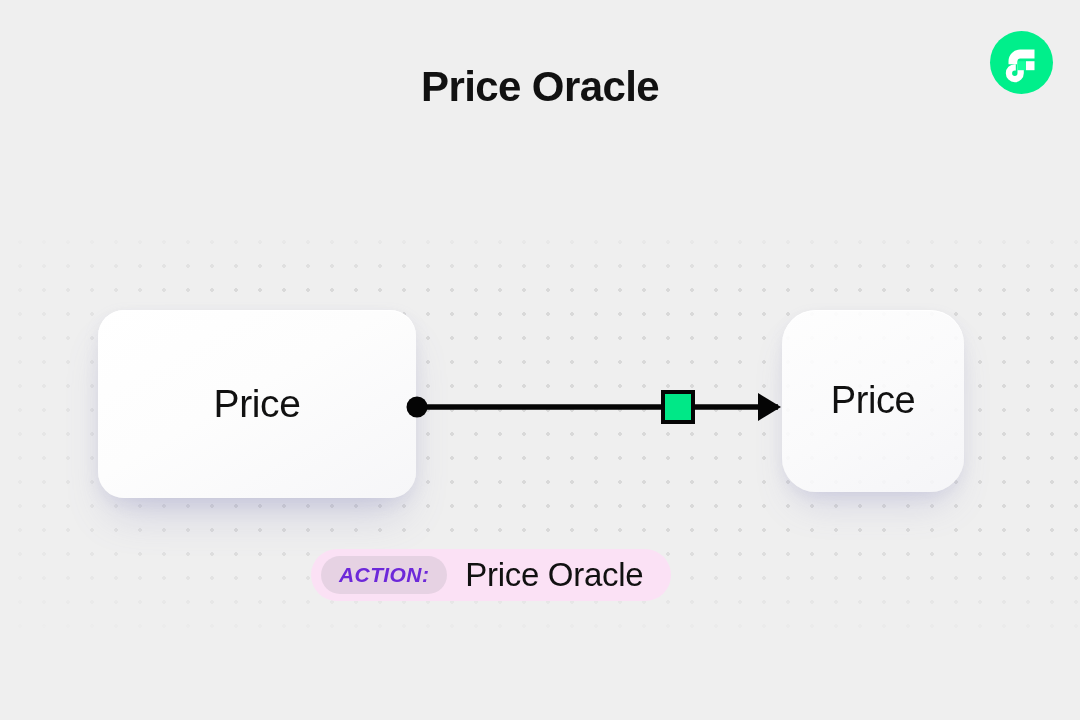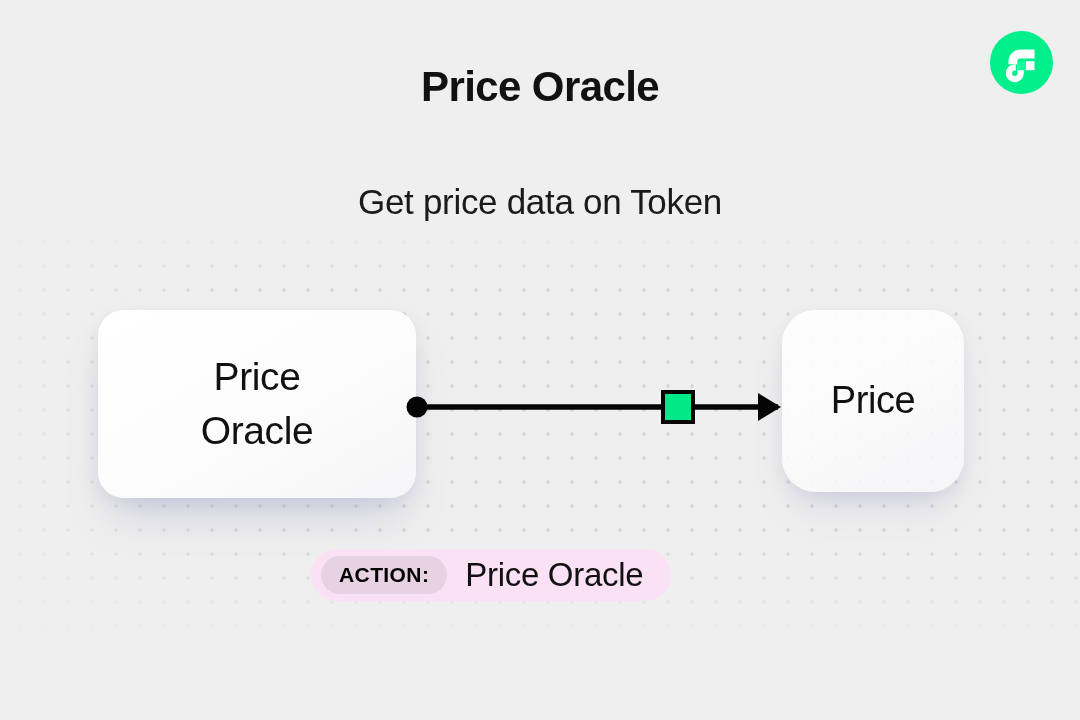--- a/index.html
+++ b/index.html
@@ -131,21 +131,22 @@
     display:flex;
     align-items:center;
     justify-content:center;
     height:38px;
     padding:0 18px;
     border-radius:19px;
     background:#e6d2e3;
     font-size:21px;
     font-weight:700;
     letter-spacing:.4px;
-    color:#000000;
+    color:#6d28d9;
+    font-style:italic;
   }
   #action-value {
     font-size:33px;
     font-weight:400;
     letter-spacing:-.3px;
     color:#111111;
     white-space:nowrap;
   }
 </style>
 </head>
@@ -158,26 +159,24 @@
   <div id="brand-logo">
     <svg viewBox="0 0 63 63" aria-hidden="true">
       <path d="M44.5 18.5 H30.2 a11.7 11.7 0 0 0 -11.7 11.7 v3.0 h9.0 v-3.0 a2.7 2.7 0 0 1 2.7 -2.7 h14.3 z" fill="#ffffff"></path>
       <rect x="36.0" y="30.2" width="8.5" height="9.0" fill="#ffffff"></rect>
       <path d="M27.5 33.2 v9.0 a2.7 2.7 0 1 1 -2.7 -2.7 h1.0 v-6.3 h-1.0 a9.0 9.0 0 1 0 9.0 9.0 v-9.0 z" fill="#ffffff"></path>
       <rect x="27.5" y="30.2" width="8.5" height="9.0" fill="#16ff9e"></rect>
     </svg>
   </div>
 
   <div id="page-title">Price Oracle</div>
-  <div id="page-subtitle">Get price data on Token</div>
 
   <div id="node-source" class="node-card">
     <div>
       <div>Price</div>
-      <div>Oracle</div>
     </div>
   </div>
 
   <div id="node-target" class="node-card">
     <span>Price</span>
   </div>
 
   <div id="connector">
     <svg viewBox="0 0 390 46" width="390" height="46" aria-hidden="true">
       <line class="edge-line" x1="17" y1="23" x2="378" y2="23"></line>

